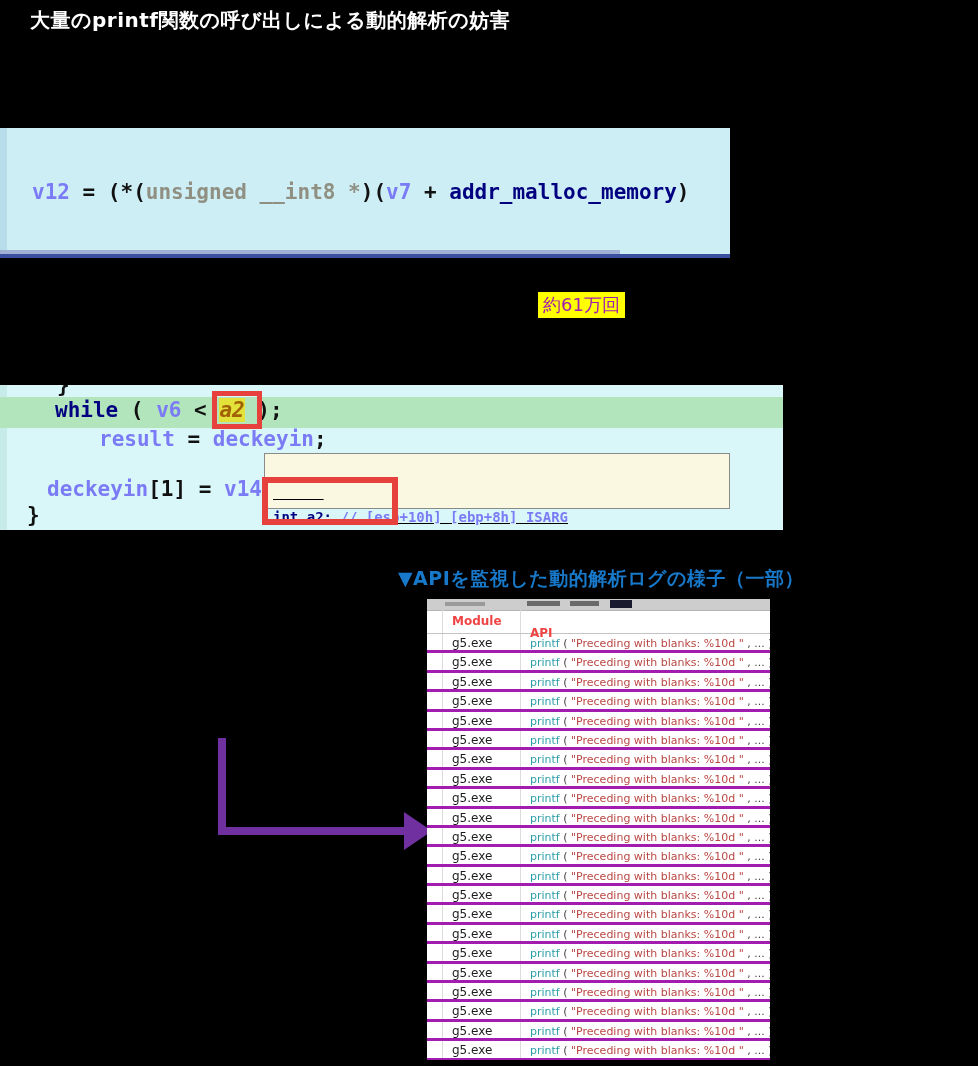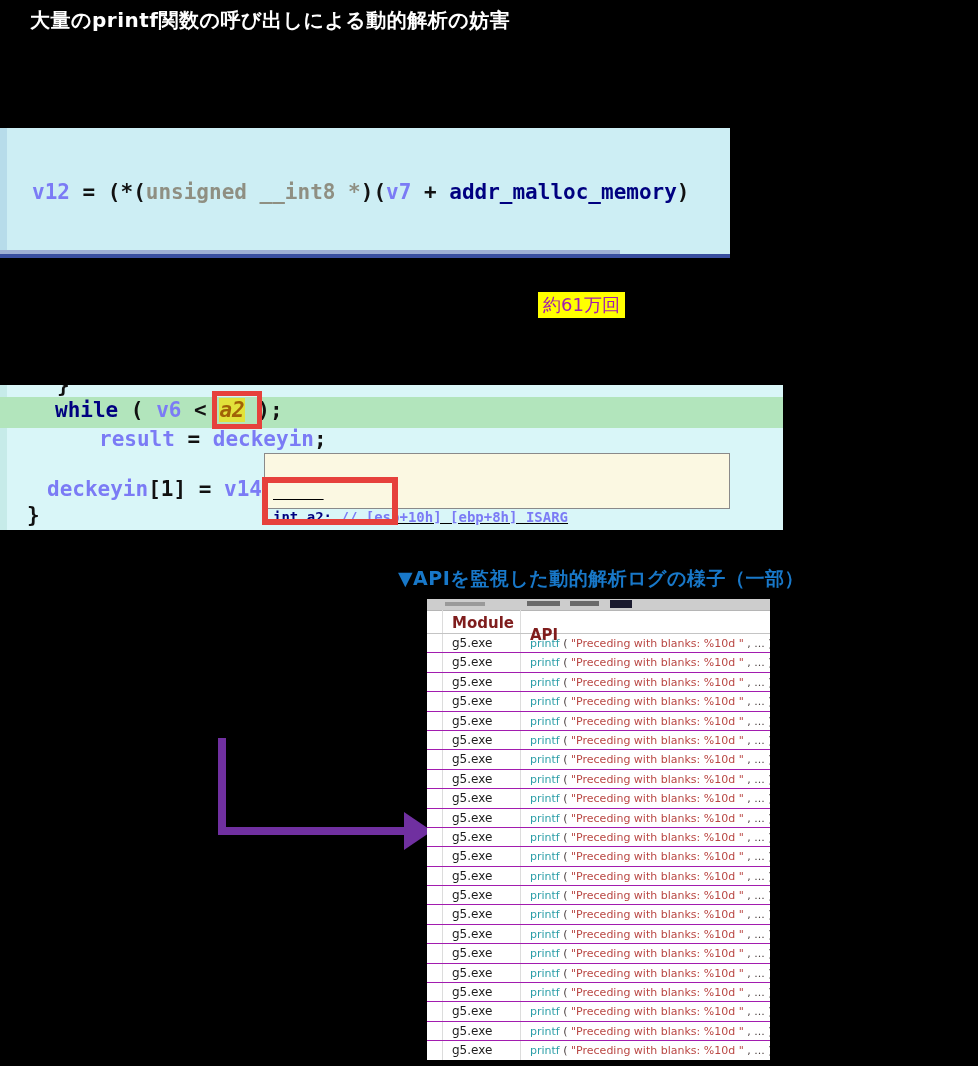--- a/index.html
+++ b/index.html
@@ -67,25 +67,25 @@
   .logtable{position:absolute;left:427px;top:599px;width:343px;height:461px;background:#fff;overflow:hidden;}
   .chrome{position:absolute;left:0;top:0;width:343px;height:11px;background:#cdcdcd;border-bottom:1px solid #b5b5b5;}
   .chrome .m1{position:absolute;left:18px;top:3px;width:40px;height:4px;background:#9a9a9a;}
   .chrome .m2{position:absolute;left:100px;top:2px;width:33px;height:5px;background:#6a6a6a;}
   .chrome .m3{position:absolute;left:143px;top:2px;width:29px;height:5px;background:#6a6a6a;}
   .chrome .m4{position:absolute;left:183px;top:1px;width:22px;height:8px;background:#1a1a2e;}
   .vline{position:absolute;top:11px;bottom:0;width:1px;background:#dcdcdc;}
   .vline.v1{left:15px;}
   .vline.v2{left:93px;}
   .thead{position:absolute;left:0;top:11px;width:343px;height:23px;border-bottom:1px solid #c4c4c4;
-         font-size:15px;font-weight:bold;color:#7f1d1d;}
+         font-size:12px;font-weight:bold;color:#ef4444;}
   .th-module{position:absolute;left:25px;top:4px;}
   .th-api{position:absolute;left:103px;top:4px;margin-top:12px;}
   .tbody{position:absolute;left:0;top:35px;width:343px;}
-  .trow{position:relative;height:19.4px;border-bottom:1px solid #a21caf;box-sizing:border-box;text-align:center;}
+  .trow{position:relative;height:19.4px;border-bottom:3px solid #a21caf;box-sizing:border-box;text-align:center;}
   .cell-module{position:absolute;left:25px;top:2px;font-size:12px;color:#1c1c1c;}
   .cell-api{position:absolute;left:103px;top:3px;font-size:11px;white-space:nowrap;}
   .lg-fn{color:var(--log-fn);}
   .lg-pl{color:#4a3f3f;}
   .lg-str{color:var(--log-str);}
 </style>
 </head>
 <body>
 
 <div class="canvas">

